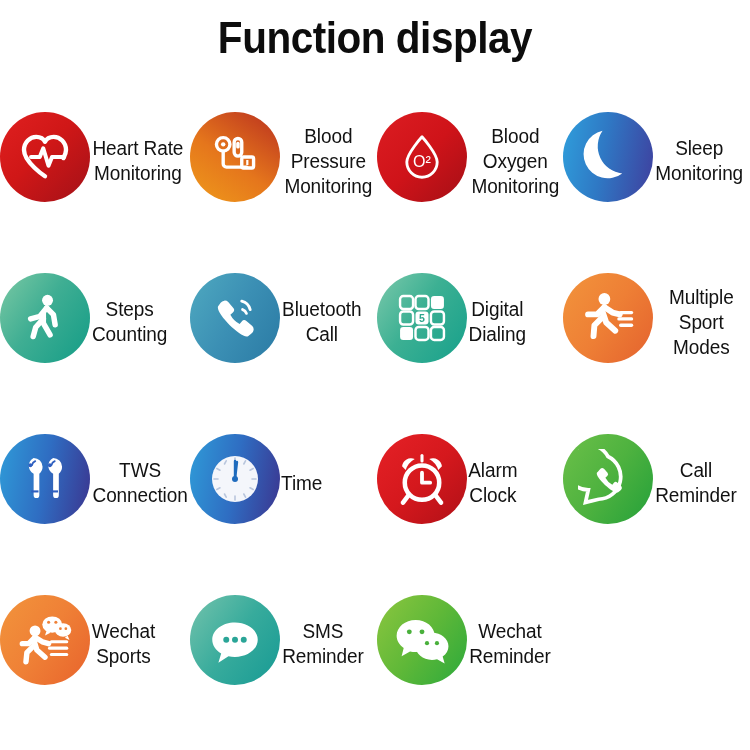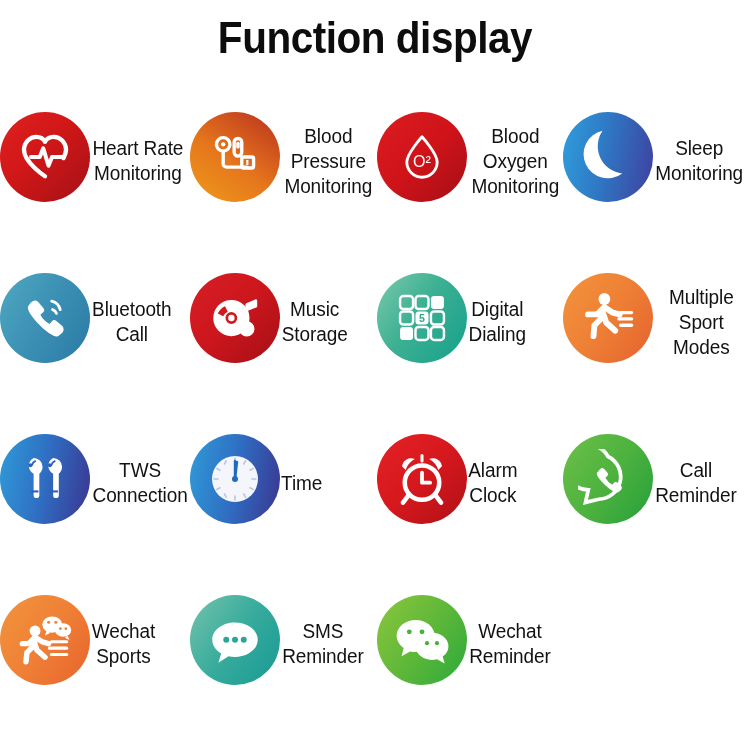--- a/index.html
+++ b/index.html
@@ -129,45 +129,46 @@
   <div class="cell">
     <div class="badge g-sleep">
       <svg width="70" height="70" viewBox="0 0 64 64">
         <path d="M45 47 A22 22 0 1 1 27 8 A25 25 0 0 0 45 47 Z" fill="#fff"></path>
       </svg>
     </div>
     <div class="label">Sleep
 Monitoring</div>
   </div>
 
+  <div class="cell">
+    <div class="badge g-steps">
+      <svg width="54" height="54" viewBox="0 0 64 64">
+        <circle cx="35" cy="11" r="6.5" fill="#fff"></circle>
+        <path d="M34 20 L26 30 L15 33" fill="none" stroke="#fff" stroke-width="6.5" stroke-linecap="round" stroke-linejoin="round"></path>
+        <path d="M34 20 L42 28 L44 40" fill="none" stroke="#fff" stroke-width="6.5" stroke-linecap="round" stroke-linejoin="round"></path>
+        <path d="M30 26 L30 38 L38 52" fill="none" stroke="#fff" stroke-width="6.5" stroke-linecap="round" stroke-linejoin="round"></path>
+        <path d="M30 33 L21 43 L18 54" fill="none" stroke="#fff" stroke-width="6.5" stroke-linecap="round" stroke-linejoin="round"></path>
+      </svg>
+    </div>
+    <div class="label">Steps
+Counting</div>
+  </div>
 
   <div class="cell">
     <div class="badge g-bt">
       <svg width="54" height="54" viewBox="0 0 64 64">
         <path d="M15 14 a6 6 0 0 1 9 -1 l6 7 a4 4 0 0 1 -0.5 5.5 l-3 2.5 a26 26 0 0 0 11 11 l2.5 -3 a4 4 0 0 1 5.5 -0.5 l7 6 a6 6 0 0 1 -1 9 l-4 3 C41 58 8 26 12 18 Z" fill="#fff"></path>
         <path d="M40 12 a14 14 0 0 1 10 10" fill="none" stroke="#fff" stroke-width="3.4" stroke-linecap="round"></path>
         <path d="M41 22 a7 7 0 0 1 4.5 4.5" fill="none" stroke="#fff" stroke-width="3.4" stroke-linecap="round"></path>
       </svg>
     </div>
     <div class="label">Bluetooth
 Call</div>
   </div>
 
-  <div class="cell">
-    <div class="badge g-music">
-      <svg width="58" height="58" viewBox="0 0 64 64">
-        <circle cx="28" cy="32" r="20" fill="#fff"></circle>
-        <circle cx="28" cy="32" r="5" fill="none" stroke="#d01a20" stroke-width="3"></circle>
-        <path d="M13 27 a16 16 0 0 1 8 -8 l3 6 a10 10 0 0 0 -5 5 Z" fill="#d01a20"></path>
-        <path d="M38 44 a7 7 0 1 0 7 -7 V17 l10 -4 v6 l-10 4" fill="#fff" stroke="#fff" stroke-width="3" stroke-linejoin="round"></path>
-      </svg>
-    </div>
-    <div class="label">Music
-Storage</div>
-  </div>
 
   <div class="cell">
     <div class="badge g-dial">
       <svg width="52" height="52" viewBox="0 0 64 64">
         <rect x="5" y="5" width="16" height="16" rx="4" fill="none" stroke="#fff" stroke-width="3"></rect>
         <rect x="24" y="5" width="16" height="16" rx="4" fill="none" stroke="#fff" stroke-width="3"></rect>
         <rect x="43" y="5" width="16" height="16" rx="4" fill="#fff"></rect>
         <rect x="5" y="24" width="16" height="16" rx="4" fill="none" stroke="#fff" stroke-width="3"></rect>
         <rect x="24" y="24" width="16" height="16" rx="4" fill="#fff"></rect>
         <text x="32" y="36.5" font-family="'Liberation Sans',sans-serif" font-size="13" font-weight="bold" fill="#2fa78e" text-anchor="middle">5</text>

